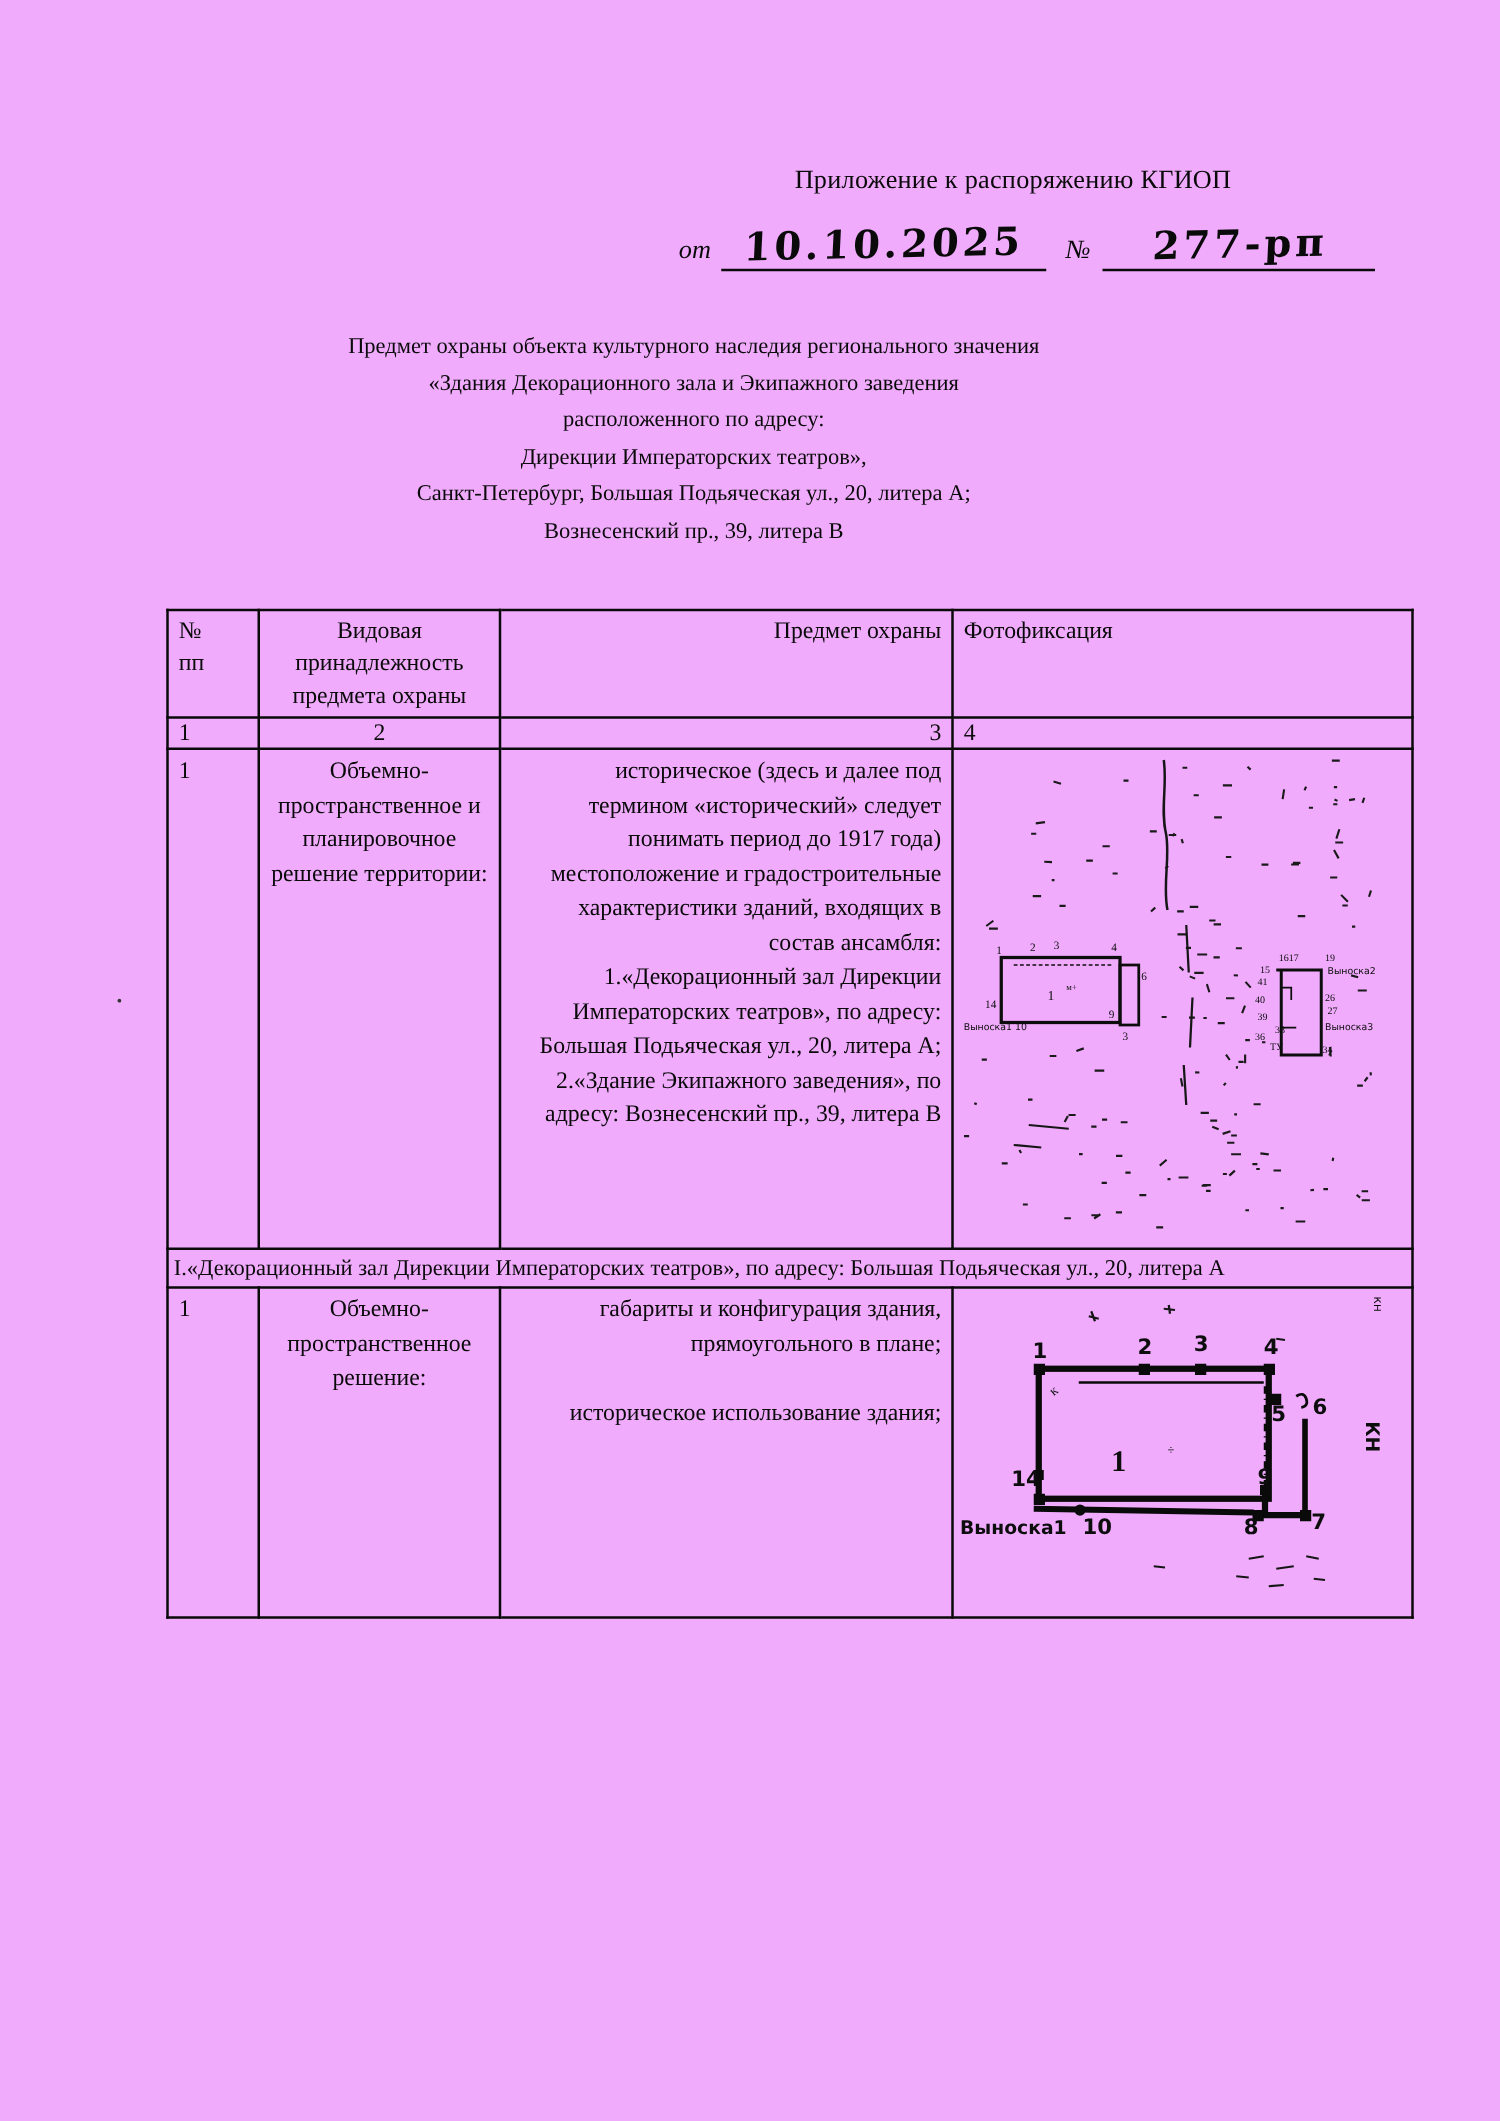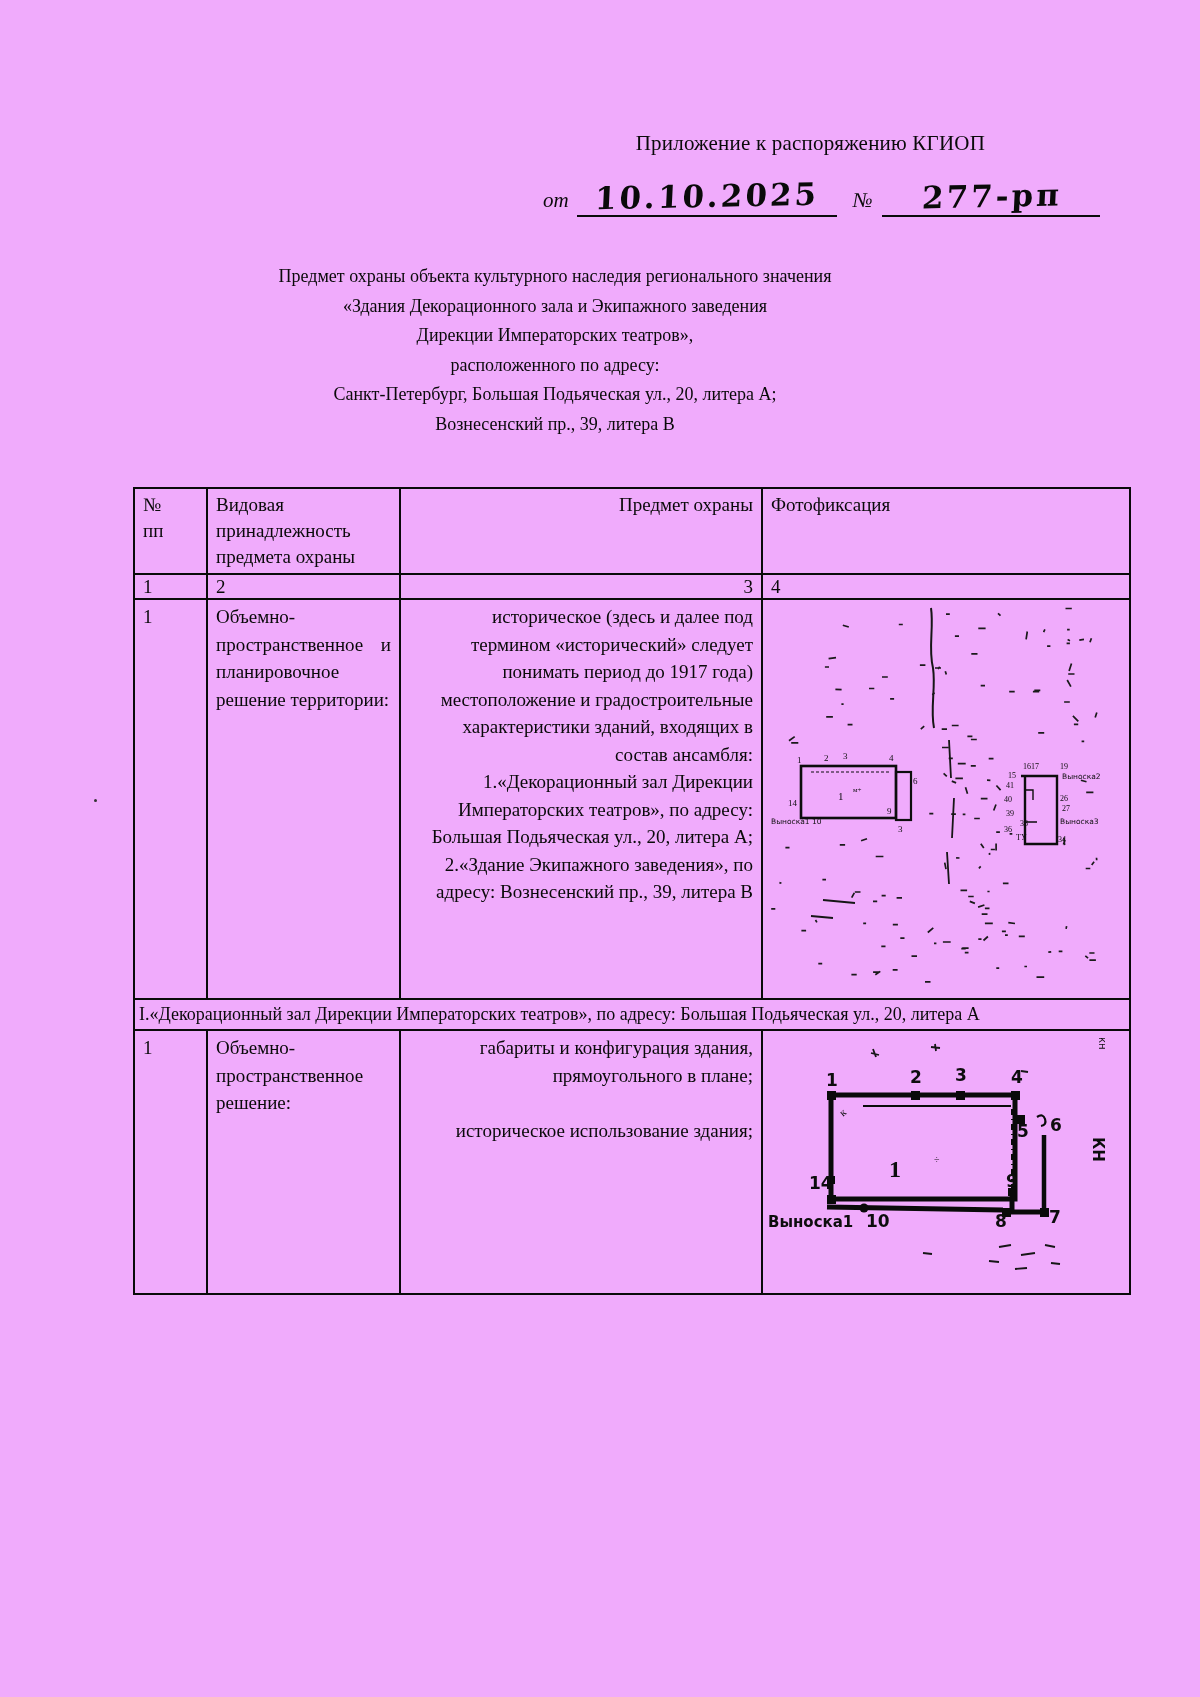--- a/index.html
+++ b/index.html
@@ -32,21 +32,21 @@
   }
   .doc-table{
     position:absolute;left:133px;top:487px;width:924px;
     border-collapse:collapse;table-layout:fixed;
   }
   .doc-table td{
     border:2.5px solid #0a0a0a;vertical-align:top;
     padding:3px 8px;font-size:19px;line-height:27.5px;
   }
   .doc-table .c1{width:55px;}
-  .doc-table .c2{width:175px;}
+  .doc-table .c2{width:175px;text-align:center;}
   .doc-table .c3{width:344px;text-align:right;}
   .doc-table .c4{width:350px;}
   tr.h-header td{height:70px;line-height:26px;}
   tr.h-index td{height:18px;line-height:21px;padding-top:1px;padding-bottom:1px;}
   tr.h-row1 td{height:392px;}
   tr.h-section td{height:24px;line-height:25px;padding:2px 4px;font-size:18px;}
   tr.h-row2 td{height:256px;}
   .just{text-align:justify;margin-top:26px;}
   .cell-p{margin:0;}
   .gap-top{margin-top:28px;}
@@ -66,22 +66,22 @@
 
   <div class="appendix-note">Приложение к распоряжению КГИОП</div>
 
   <div class="order-line">
     <span class="lbl">от</span><span class="hand-slot slot-date"><span class="hand">10.10.2025</span></span><span class="lbl no-sign">№</span><span class="hand-slot slot-num"><span class="hand">277-рп</span></span>
   </div>
 
   <div class="title-block">
     <div>Предмет охраны объекта культурного наследия регионального значения</div>
     <div>«Здания Декорационного зала и Экипажного заведения</div>
+    <div>расположенного по адресу:</div>
     <div>Дирекции Императорских театров»,</div>
-    <div>расположенного по адресу:</div>
     <div>Санкт-Петербург, Большая Подьяческая ул., 20, литера А;</div>
     <div>Вознесенский пр., 39, литера В</div>
   </div>
 
   <table class="doc-table">
     <tbody>
         <tr class="h-header">
       <td class="c1">
         <div>№</div>
         <div>пп</div>

